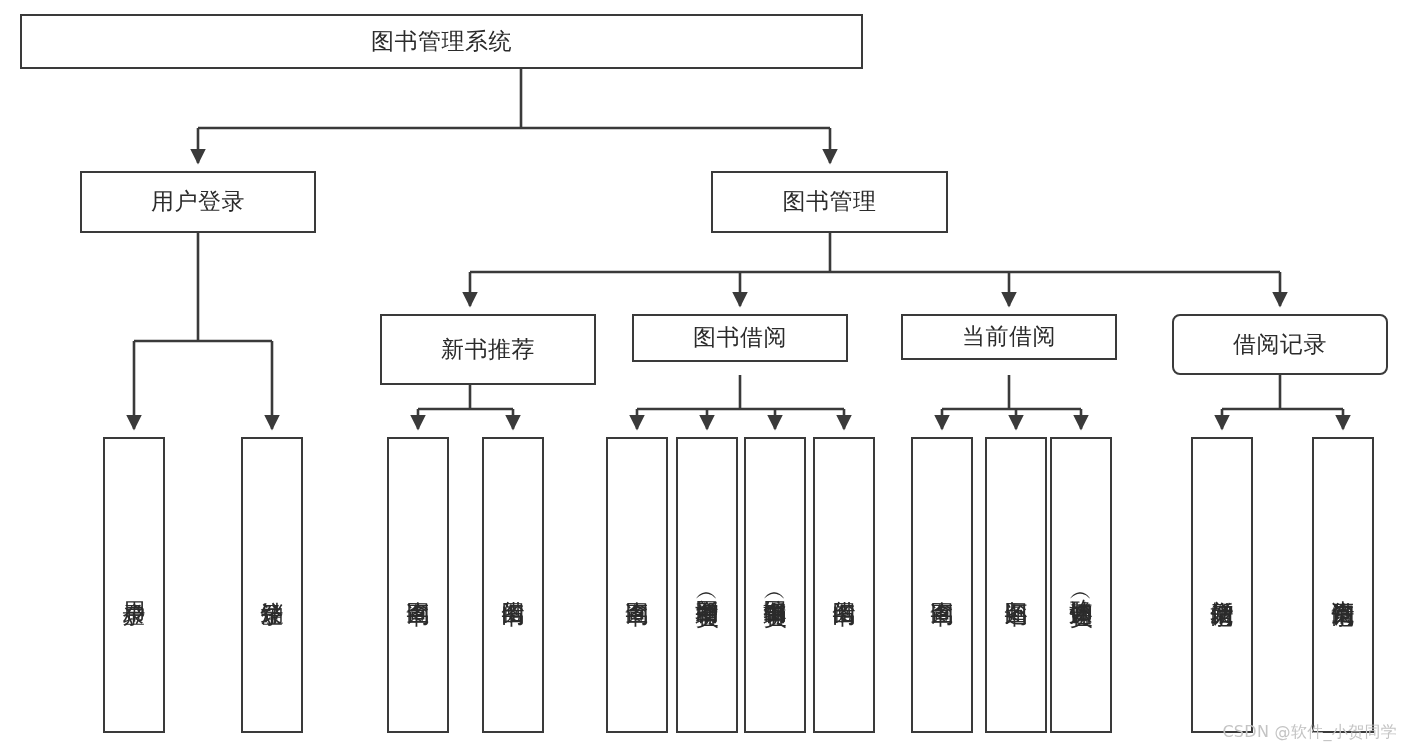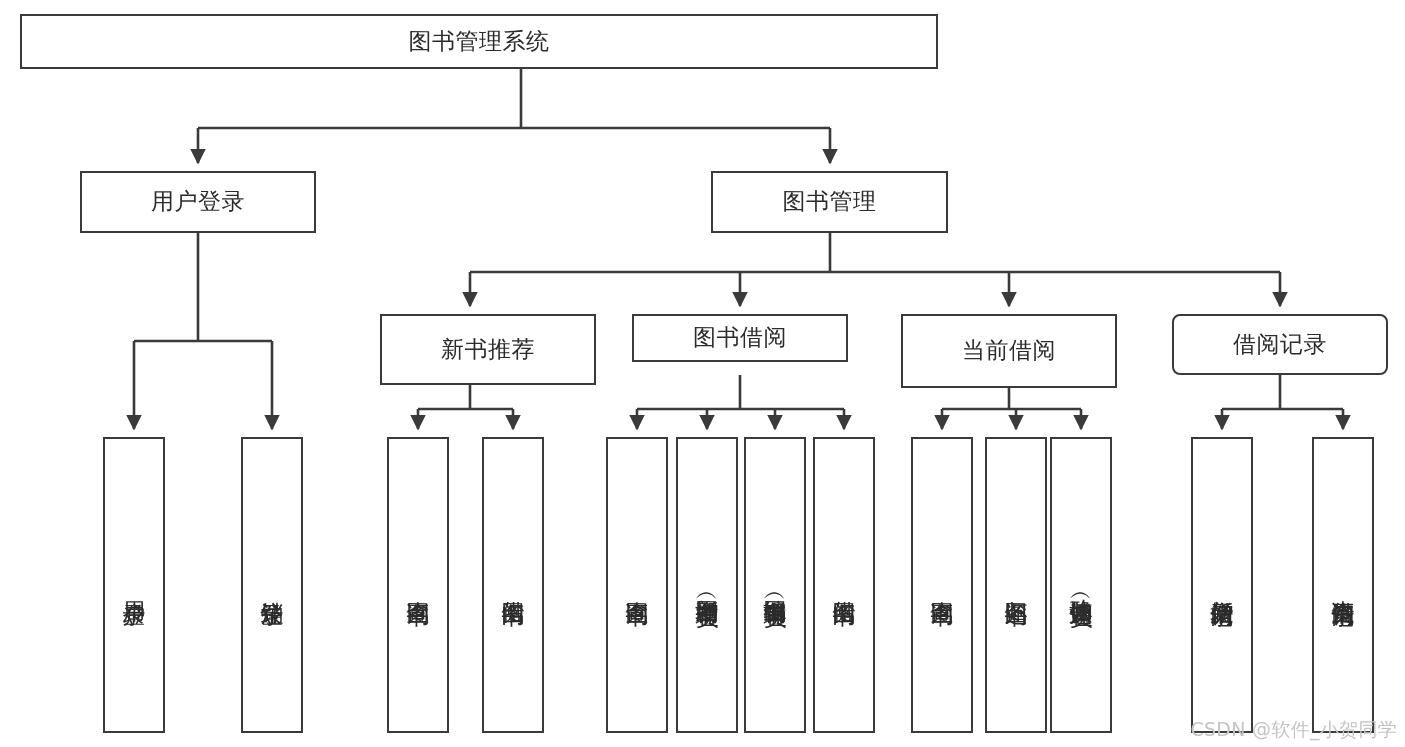--- a/index.html
+++ b/index.html
@@ -54,21 +54,21 @@
     white-space: nowrap;
     text-align: center;
   }
   .leaf-box .node-label-v {
     max-height: 276px;
   }
   .watermark {
     position: absolute;
     right: 8px;
     bottom: 4px;
-    font-size: 19px;
+    font-size: 16px;
     color: #c4c4c4;
     white-space: nowrap;
     letter-spacing: 0.3px;
     font-family: "DejaVu Sans", "Liberation Sans", sans-serif;
   }
 </style>
 </head>
 <body>
 
 <div id="diagram-root">
@@ -116,38 +116,38 @@
       <path d="M 1016 409 L 1016 429" marker-end="url(#arrow)"></path>
       <path d="M 1081 409 L 1081 429" marker-end="url(#arrow)"></path>
 
       <path d="M 1280 375 L 1280 409"></path>
       <path d="M 1222 409 L 1343 409"></path>
       <path d="M 1222 409 L 1222 429" marker-end="url(#arrow)"></path>
       <path d="M 1343 409 L 1343 429" marker-end="url(#arrow)"></path>
     </g>
   </svg>
 
-  <div class="node-box root-box" style="left: 20px; top: 14px; width: 918px; height: 55px;">
+  <div class="node-box root-box" style="left: 20px; top: 14px; width: 843px; height: 55px;">
     <span class="node-label-h">图书管理系统</span>
   </div>
 
   <div class="node-box lvl2-box" style="left: 80px; top: 171px; width: 236px; height: 62px;">
     <span class="node-label-h">用户登录</span>
   </div>
   <div class="node-box lvl2-box" style="left: 711px; top: 171px; width: 237px; height: 62px;">
     <span class="node-label-h">图书管理</span>
   </div>
 
   <div class="node-box lvl3-box" style="left: 380px; top: 314px; width: 216px; height: 71px;">
     <span class="node-label-h">新书推荐</span>
   </div>
   <div class="node-box lvl3-box" style="left: 632px; top: 314px; width: 216px; height: 48px;">
     <span class="node-label-h">图书借阅</span>
   </div>
-  <div class="node-box lvl3-box" style="left: 901px; top: 314px; width: 216px; height: 74px;">
+  <div class="node-box lvl3-box" style="left: 901px; top: 314px; width: 216px; height: 46px;">
     <span class="node-label-h">当前借阅</span>
   </div>
   <div class="node-box lvl3-box" style="left: 1172px; top: 314px; width: 216px; height: 61px; border-radius: 8px;">
     <span class="node-label-h">借阅记录</span>
   </div>
 
   <div class="node-box leaf-box" style="left: 103px; top: 437px; width: 62px; height: 296px;">
     <span class="node-label-v">用户登录</span>
   </div>
   <div class="node-box leaf-box" style="left: 241px; top: 437px; width: 62px; height: 296px;">

